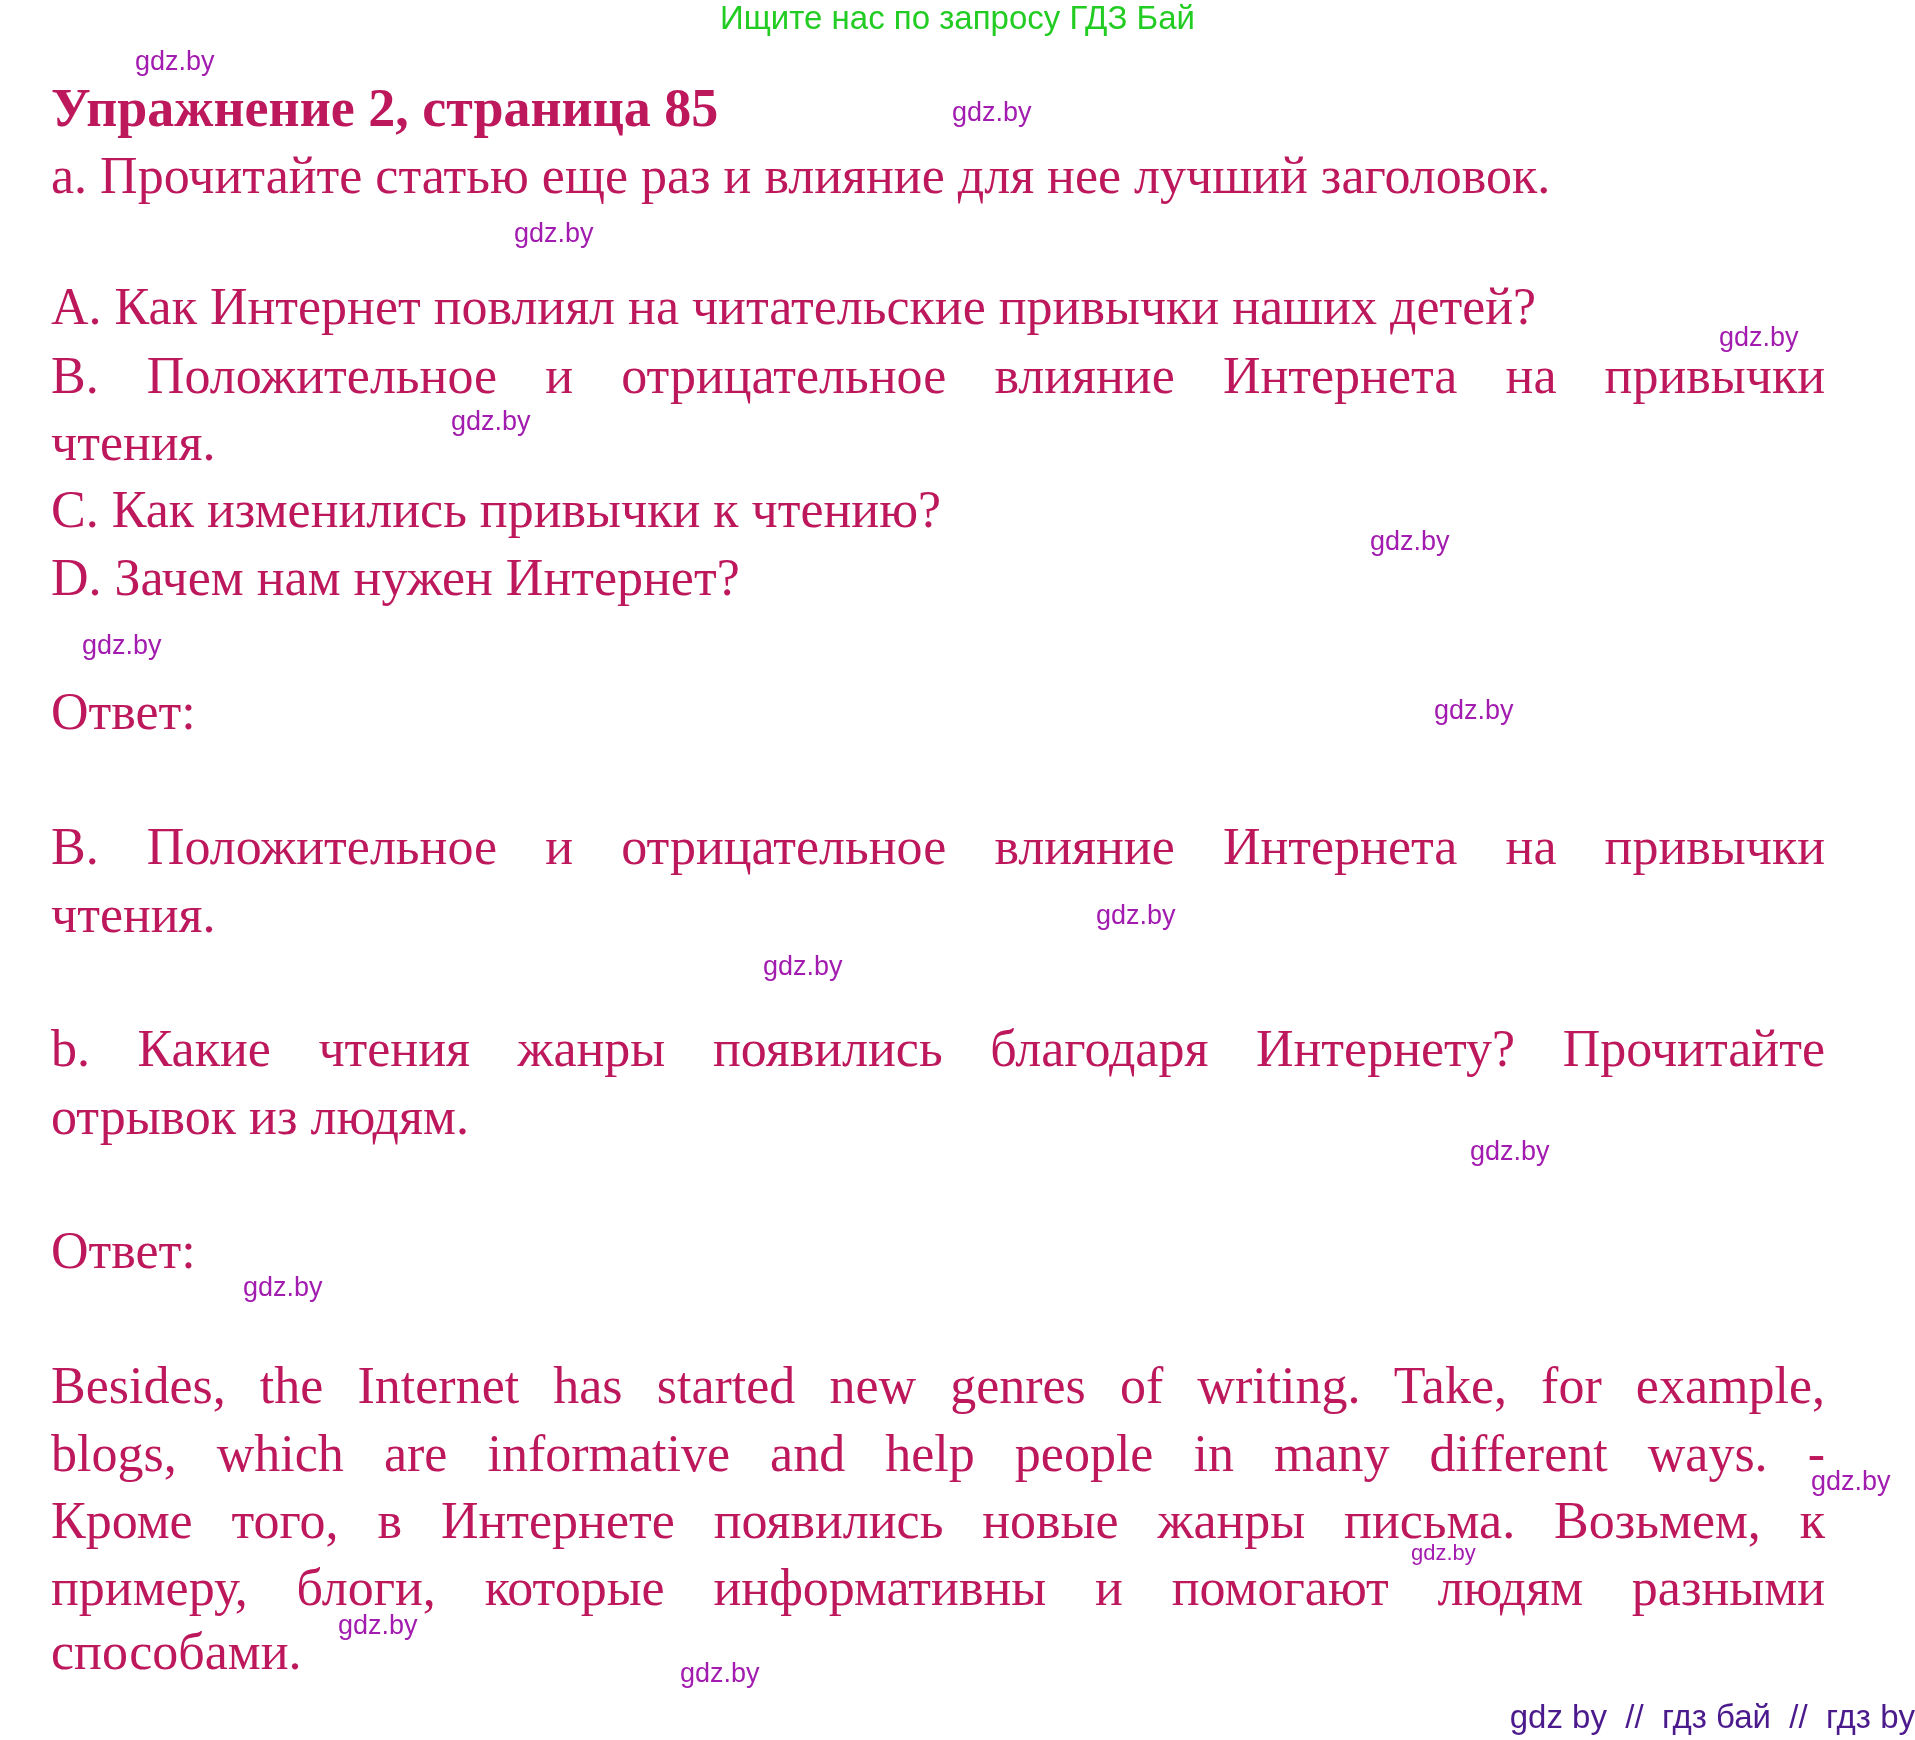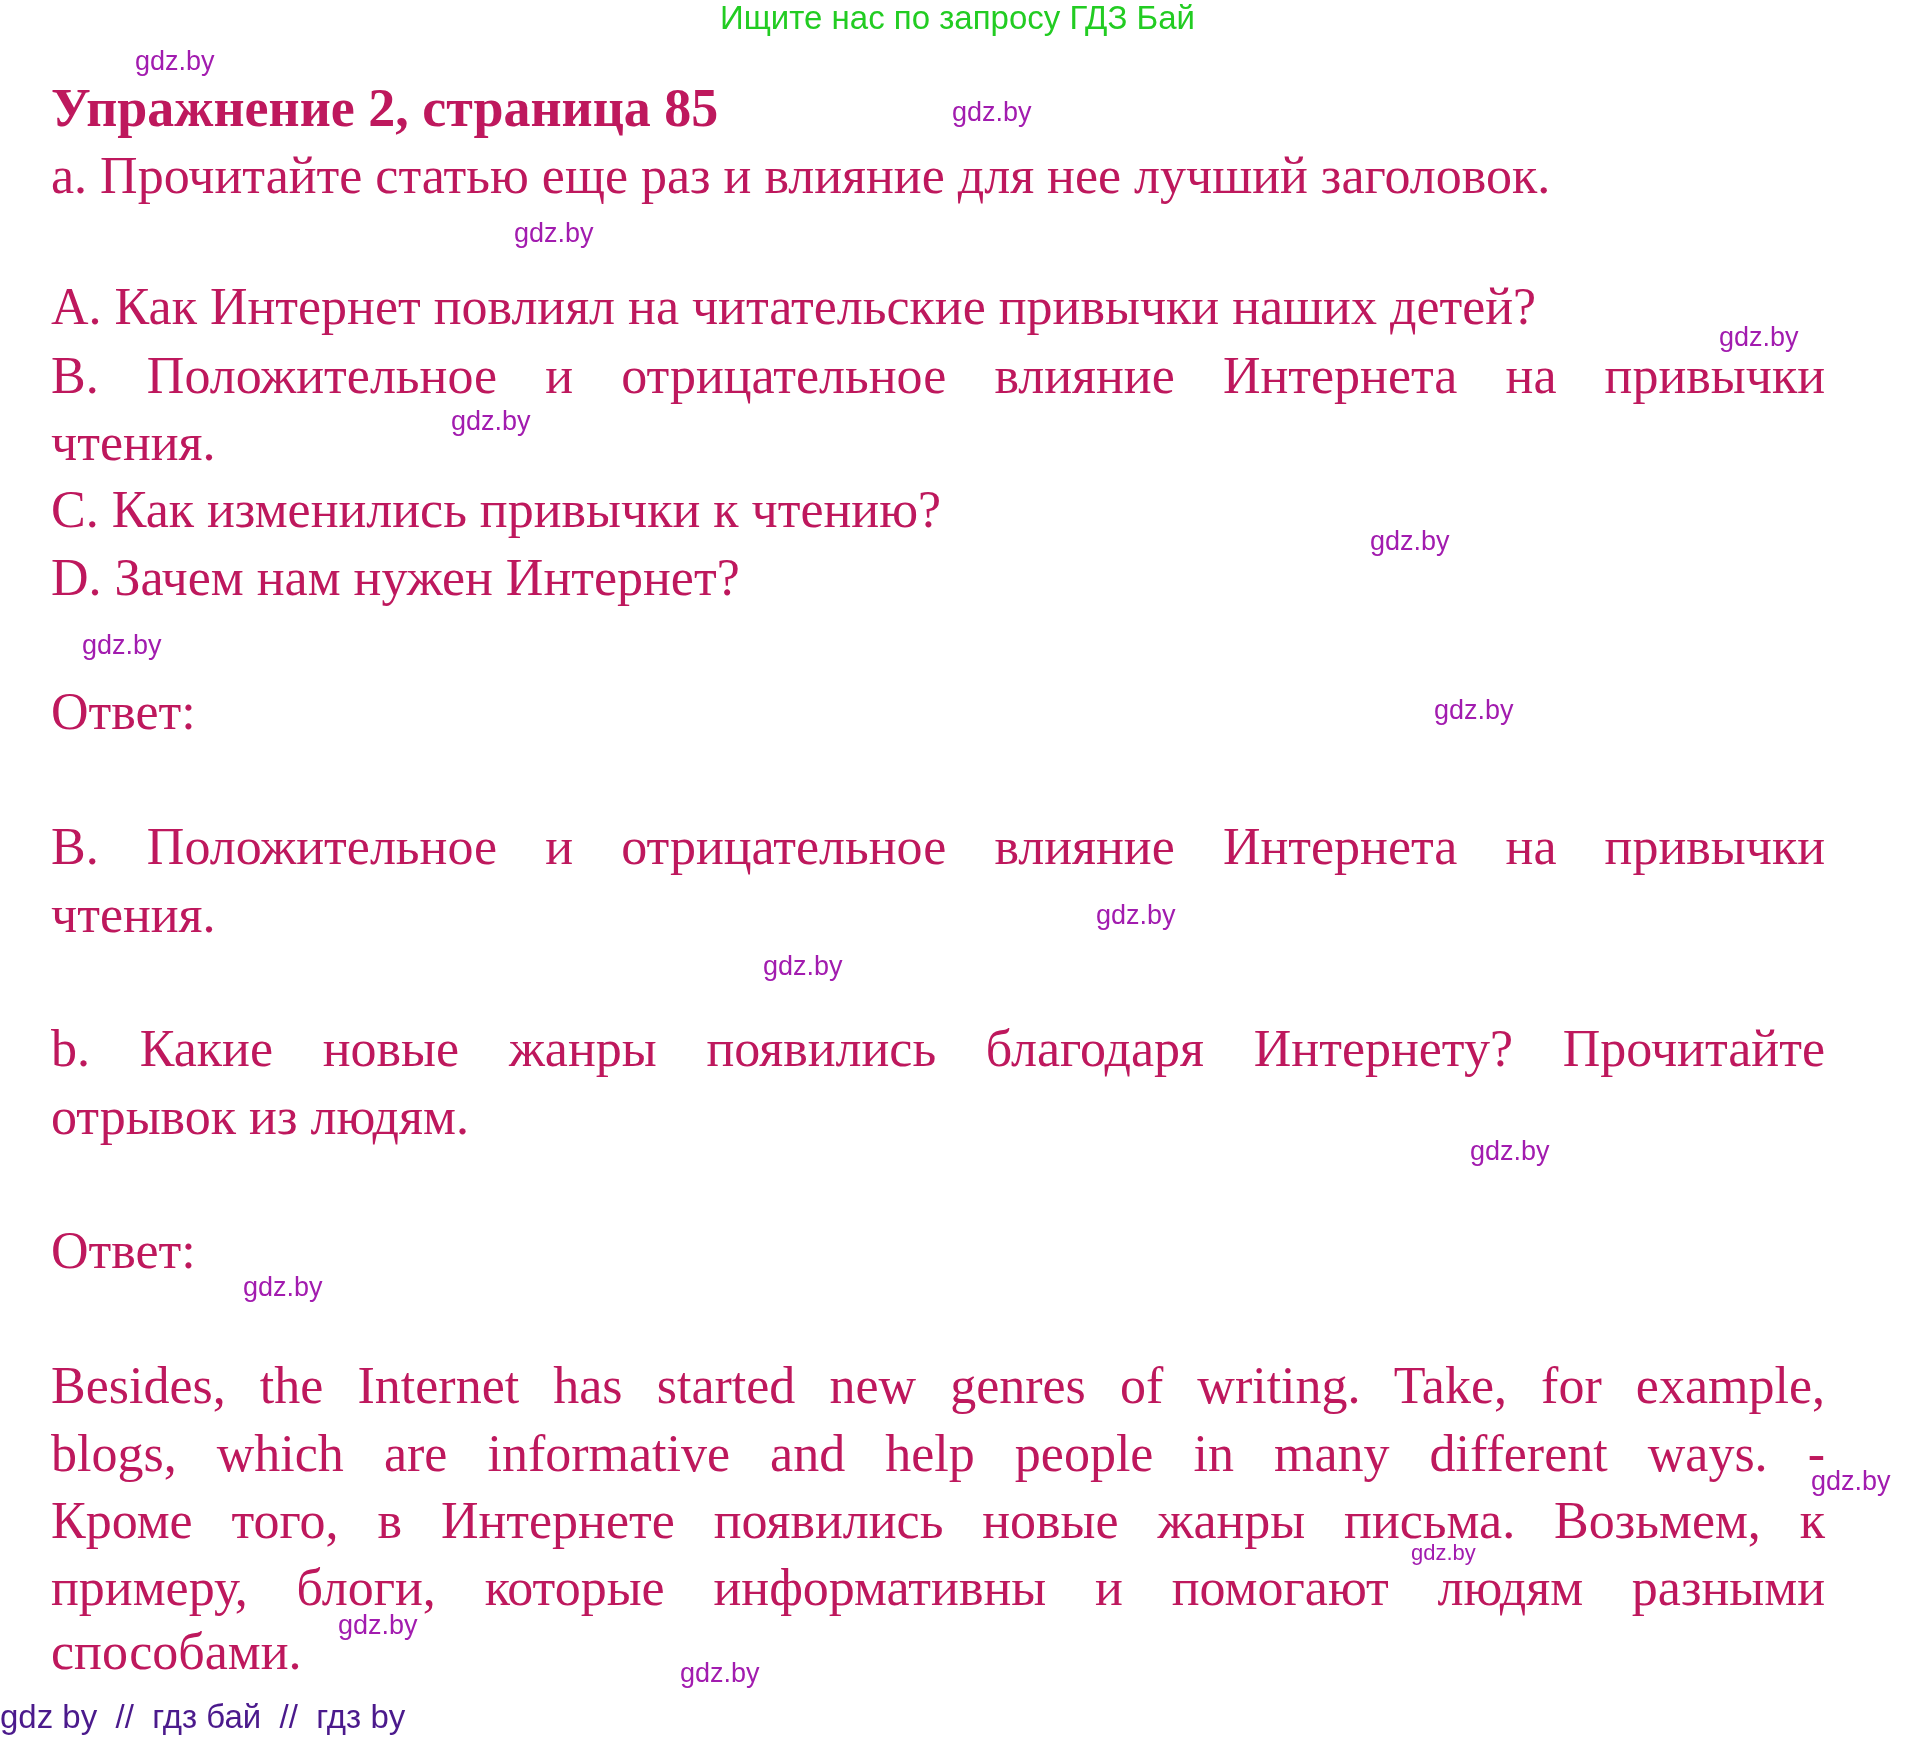--- a/index.html
+++ b/index.html
@@ -1,19 +1,19 @@
 <!DOCTYPE html>
 <html><head>
 <meta charset="utf-8">
 <style>
   html, body { margin:0; padding:0; background:#ffffff; }
   body { width:1915px; height:1740px; position:relative; overflow:hidden; }
   .banner { position:absolute; left:0; width:1915px; text-align:center; top:-2px;
     font-family:"Liberation Sans", sans-serif; font-size:33px; color:#22cc22; line-height:40px; }
-  .footer { position:absolute; left:0; width:1915px; text-align:left; top:1697px;
+  .footer { position:absolute; left:0; width:1915px; text-align:right; top:1697px;
     font-family:"Liberation Sans", sans-serif; font-size:33px; color:#4b1a8c; line-height:40px; white-space:pre; }
   .wm { position:absolute; font-family:"Liberation Sans", sans-serif; font-size:27px; color:#a21caf; line-height:30px; white-space:nowrap; }
   .wm.sm { font-size:22px; }
   .line { position:absolute; left:51px; width:1774px; font-family:"Liberation Serif", serif;
     font-size:52px; color:#be185d; line-height:60px; white-space:nowrap; }
   .just { text-align:justify; text-align-last:justify; white-space:normal; }
   .title { font-weight:bold; font-size:54px; }
 </style>
 </head>
 <body>
@@ -42,21 +42,21 @@
 <div class="line" style="top:146px;">a. Прочитайте статью еще раз и влияние для нее лучший заголовок.</div>
 <div class="line" style="top:277px;">A. Как Интернет повлиял на читательские привычки наших детей?</div>
 <div class="line just" style="top:346px;">B. Положительное и отрицательное влияние Интернета на привычки</div>
 <div class="line" style="top:413px;">чтения.</div>
 <div class="line" style="top:480px;">C. Как изменились привычки к чтению?</div>
 <div class="line" style="top:548px;">D. Зачем нам нужен Интернет?</div>
 <div class="line" style="top:682px;">Ответ:</div>
 <div class="line just" style="top:817px;">B. Положительное и отрицательное влияние Интернета на привычки</div>
 <div class="line" style="top:885px;">чтения.</div>
 
-<div class="line just" style="top:1019px;">b. Какие новые жанры появились благодаря Интернету? Прочитайте</div>
+<div class="line just" style="top:1019px;">b. Какие чтения жанры появились благодаря Интернету? Прочитайте</div>
 <div class="line" style="top:1087px;">отрывок из людям.</div>
 <div class="line" style="top:1221px;">Ответ:</div>
 <div class="line just" style="top:1356px;">Besides, the Internet has started new genres of writing. Take, for example,</div>
 <div class="line just" style="top:1424px;">blogs, which are informative and help people in many different ways. -</div>
 <div class="line just" style="top:1491px;">Кроме того, в Интернете появились новые жанры письма. Возьмем, к</div>
 <div class="line just" style="top:1558px;">примеру, блоги, которые информативны и помогают людям разными</div>
 <div class="line" style="top:1622px;">способами.</div>
 
 <div class="footer">gdz by  //  гдз бай  //  гдз by</div>
 

